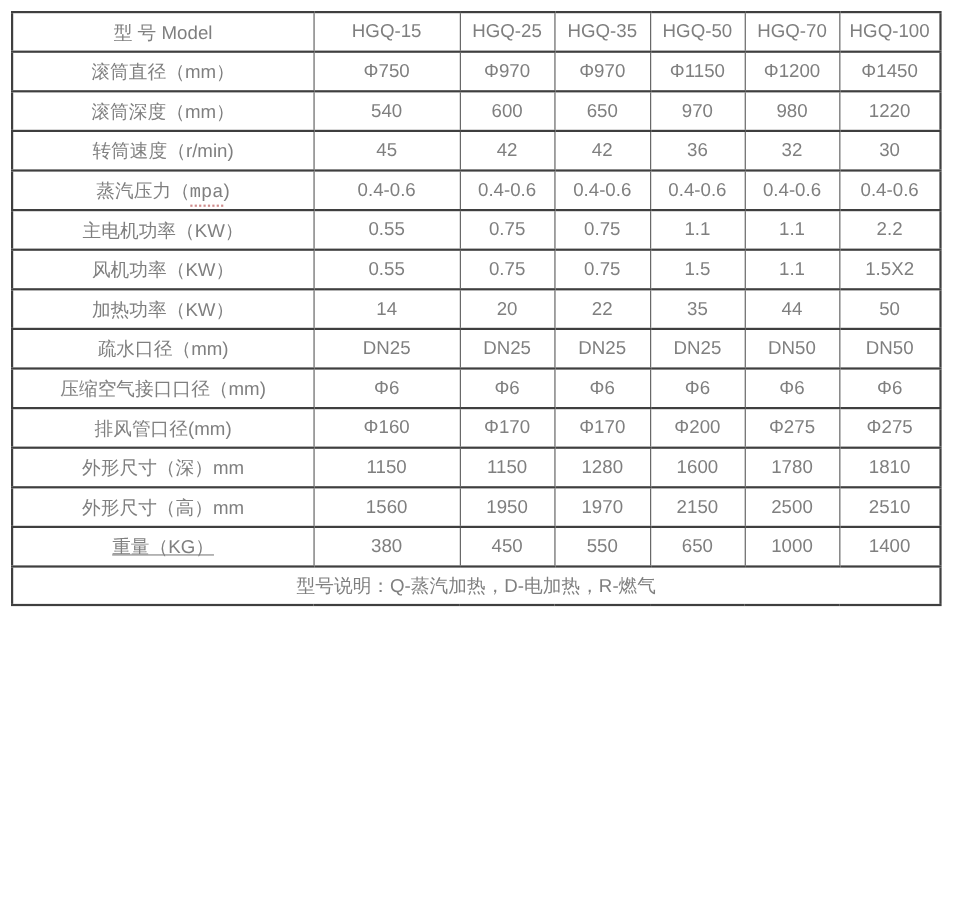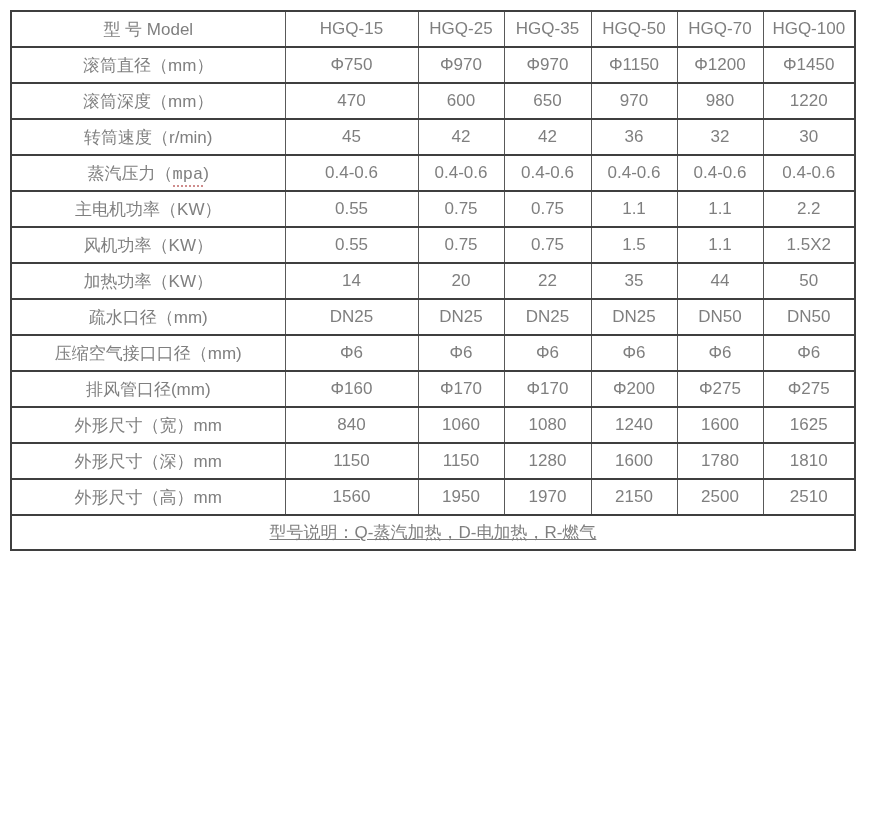--- a/index.html
+++ b/index.html
@@ -40,21 +40,20 @@
   }
   td.underlined{ text-decoration:underline; }
   span.dotted{
     border-bottom:2px dotted #cf8d8d;
     padding-bottom:1px;
     font-family:Liberation Mono, monospace;
   }
   tfoot td.footer-cell{
     border-left:none;border-right:none;
     height:35px;
-    text-decoration:underline;
   }
 </style>
 </head>
 <body>
 
 <div class="page">
   <table class="spec-table">
     <colgroup>
       <col style="width:274px">
       <col style="width:133px">
@@ -78,21 +77,21 @@
           <td>滚筒直径（mm）</td>
           <td>Φ750</td>
           <td>Φ970</td>
           <td>Φ970</td>
           <td>Φ1150</td>
           <td>Φ1200</td>
           <td>Φ1450</td>
         </tr>
         <tr>
           <td>滚筒深度（mm）</td>
-          <td>470</td>
+          <td>540</td>
           <td>600</td>
           <td>650</td>
           <td>970</td>
           <td>980</td>
           <td>1220</td>
         </tr>
         <tr>
           <td>转筒速度（r/min)</td>
           <td>45</td>
           <td>42</td>
@@ -158,45 +157,45 @@
         <tr>
           <td>排风管口径(mm)</td>
           <td>Φ160</td>
           <td>Φ170</td>
           <td>Φ170</td>
           <td>Φ200</td>
           <td>Φ275</td>
           <td>Φ275</td>
         </tr>
         <tr>
-          <td>外形尺寸（宽）mm</td>
-          <td>840</td>
-          <td>1060</td>
-          <td>1080</td>
-          <td>1240</td>
-          <td>1600</td>
-          <td>1625</td>
-        </tr>
-        <tr>
           <td>外形尺寸（深）mm</td>
           <td>1150</td>
           <td>1150</td>
           <td>1280</td>
           <td>1600</td>
           <td>1780</td>
           <td>1810</td>
         </tr>
         <tr>
           <td>外形尺寸（高）mm</td>
           <td>1560</td>
           <td>1950</td>
           <td>1970</td>
           <td>2150</td>
           <td>2500</td>
           <td>2510</td>
+        </tr>
+        <tr>
+          <td class="underlined">重量（KG）</td>
+          <td>380</td>
+          <td>450</td>
+          <td>550</td>
+          <td>650</td>
+          <td>1000</td>
+          <td>1400</td>
         </tr>
       </tbody>
     <tfoot>
       <tr>
         <td colspan="7" class="footer-cell">型号说明：Q-蒸汽加热，D-电加热，R-燃气</td>
       </tr>
     </tfoot>
   </table>
 </div>
 

